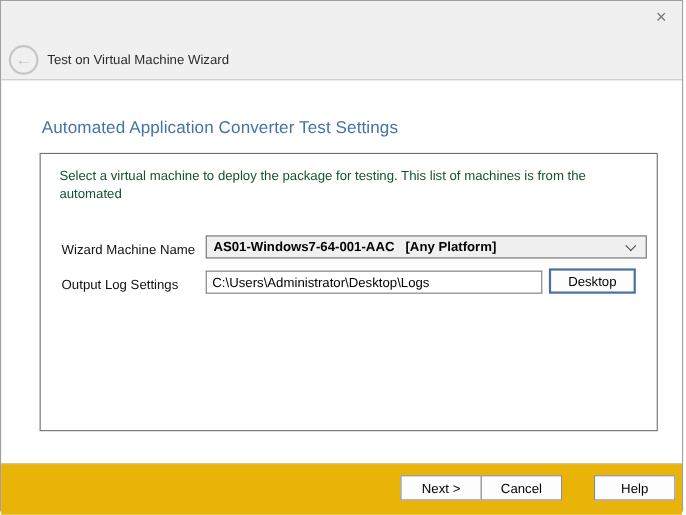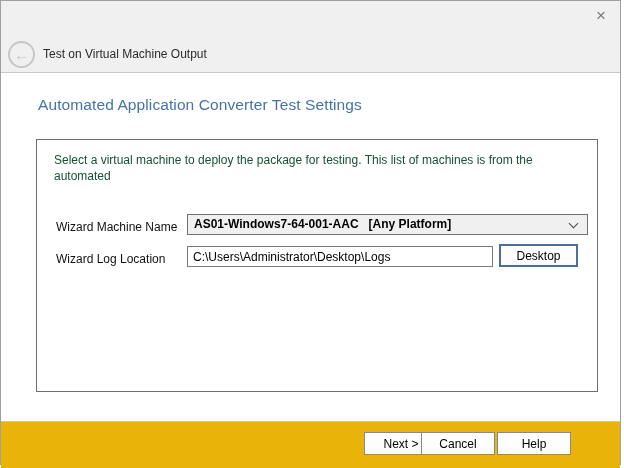--- a/index.html
+++ b/index.html
@@ -27,21 +27,21 @@
     display: flex; align-items: center; justify-content: center;
     color: #c0c0c0; font-size: 15px; line-height: 1;
   }
   .wizard-title {
     position: absolute; left: 42px; top: 46px;
     font-size: 12px; color: #2b2b2b;
   }
 
   
   .page-heading {
-    position: absolute; left: 37px; top: 95px;
+    position: absolute; left: 37px; top: 107px;
     font-size: 15.5px; color: #4573a6; letter-spacing: 0.1px;
   }
   .groupbox {
     position: absolute; left: 35px; top: 138px; width: 562px; height: 253px;
     border: 1px solid #6e6e6e; background: #ffffff;
   }
   .desc {
     position: absolute; left: 17px; top: 13px; width: 530px;
     font-size: 12px; color: #14532d; line-height: 15.5px;
   }
@@ -81,52 +81,52 @@
   .footer {
     position: absolute; left: 0; top: 420px; width: 100%; height: 61px;
     background: #eab308; border-top: 1px solid #c6c6c6;
   }
   .footer-btn {
     position: absolute; top: 10px; width: 74px; height: 23px;
     background: #fdfdfd; border: 1px solid #8a8a8a;
     font-family: "Liberation Sans", sans-serif; font-size: 12px; color: #000;
   }
   .btn-next   { left: 363px; }
-  .btn-cancel { left: 420px; text-align: center; }
-  .btn-help   { left: 496px; }
+  .btn-cancel { left: 436px; text-align: center; }
+  .btn-help   { left: 539px; }
 </style>
 </head>
 <body>
 
 <div class="window">
 
   <div class="header">
     <div class="back-btn">
       <span>←</span>
     </div>
-    <div class="wizard-title">Test on Virtual Machine Output</div>
+    <div class="wizard-title">Test on Virtual Machine Wizard</div>
     <div class="close-btn">
       <span>×</span>
     </div>
   </div>
 
   <div class="page-heading">Automated Application Converter Test Settings</div>
 
   <div class="groupbox">
     <div class="desc">
       <span>Select a virtual machine to deploy the package for testing. This list of machines is from the automated</span><br>
     </div>
 
     <div class="field-label label-vm">Wizard Machine Name</div>
     <div class="combobox">
       <span class="combo-text">AS01-Windows7-64-001-AAC   [Any Platform]</span>
       <span class="chevron"></span>
     </div>
 
-    <div class="field-label label-log">Wizard Log Location</div>
+    <div class="field-label label-log">Output Log Settings</div>
     <input class="log-input" type="text" value="C:\Users\Administrator\Desktop\Logs" style="">
     <button class="browse-btn">Desktop</button>
   </div>
 
   <div class="footer">
     <button class="footer-btn btn-next">Next &gt;</button>
     <button class="footer-btn btn-cancel">Cancel</button>
     <button class="footer-btn btn-help">Help</button>
   </div>
 

